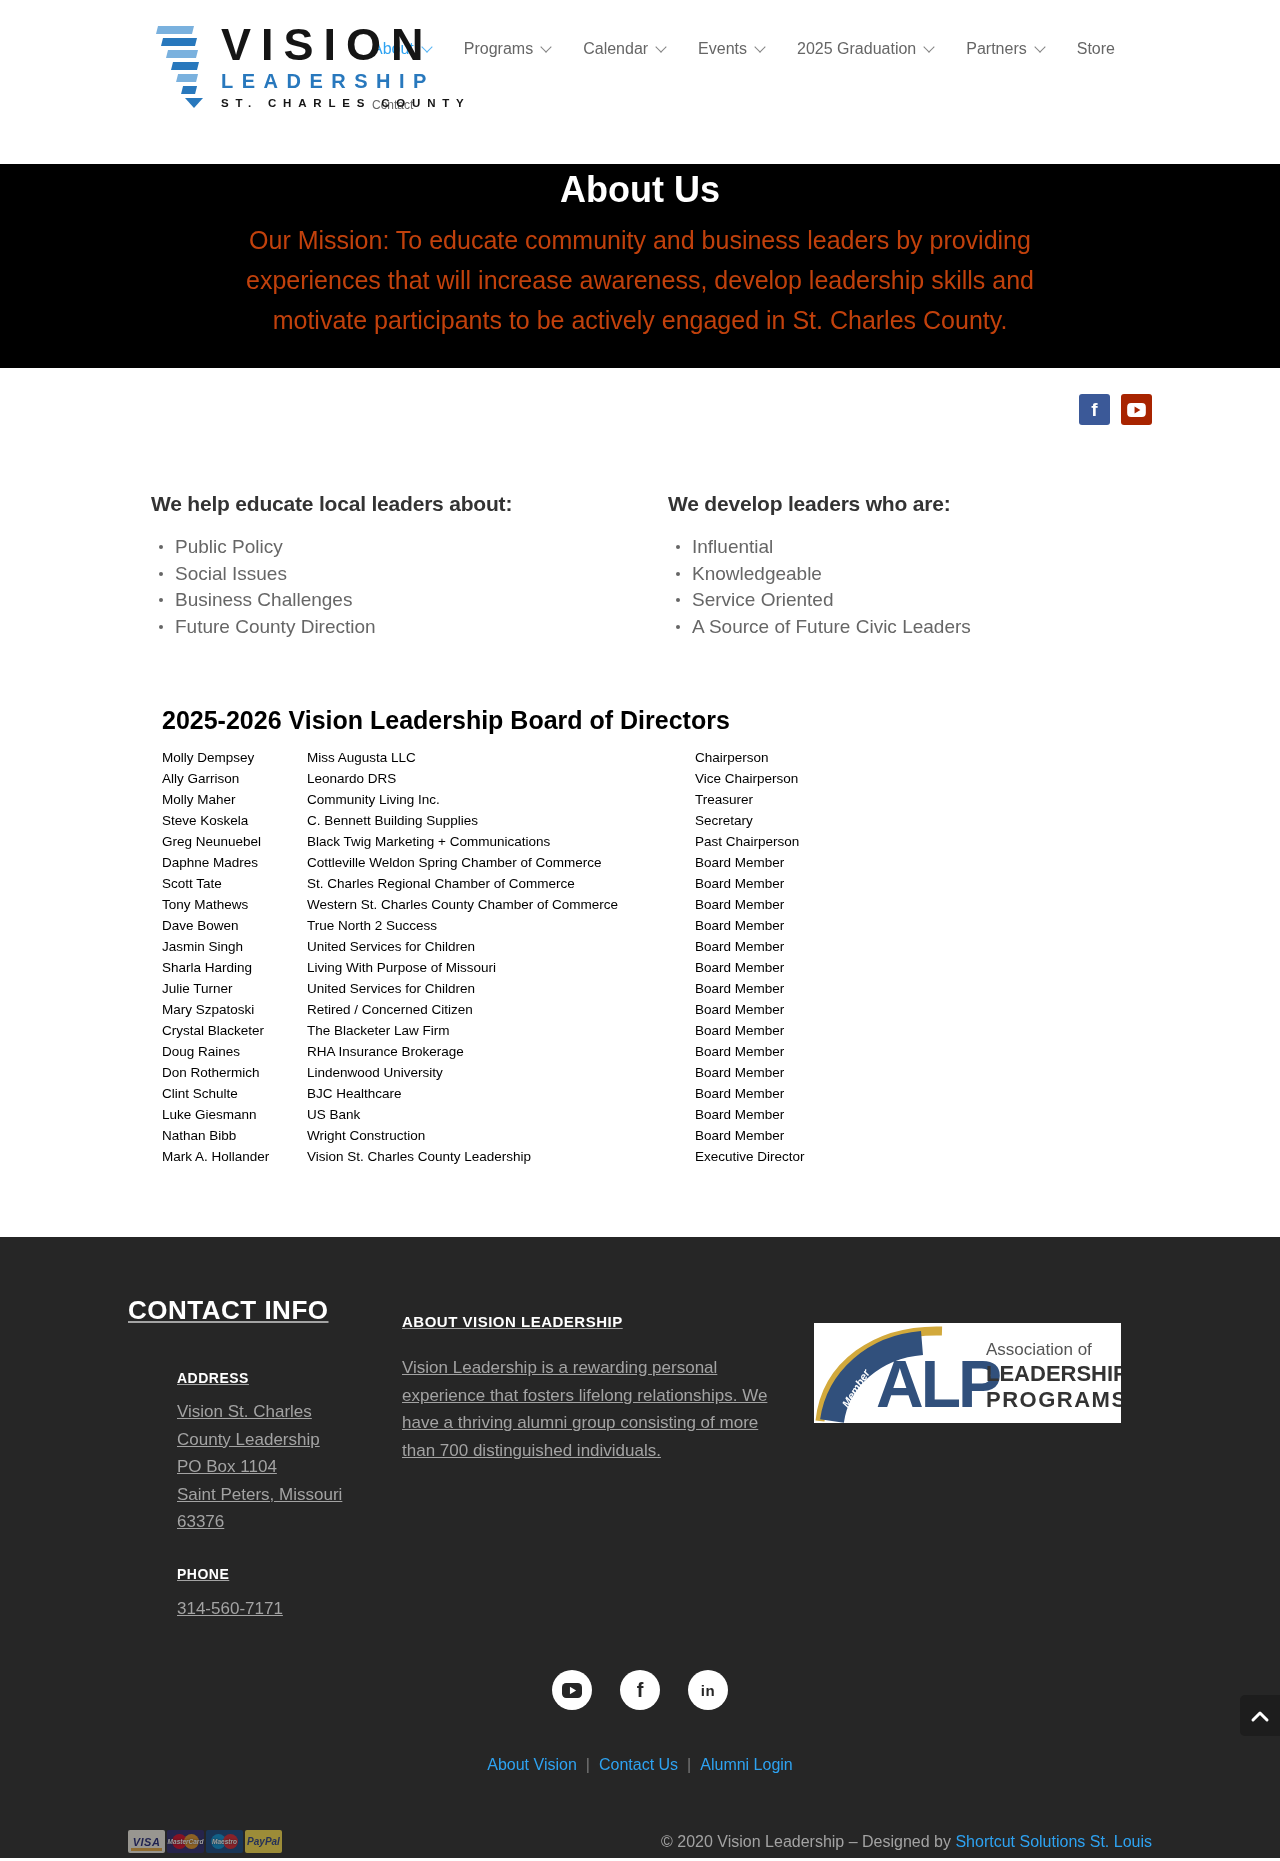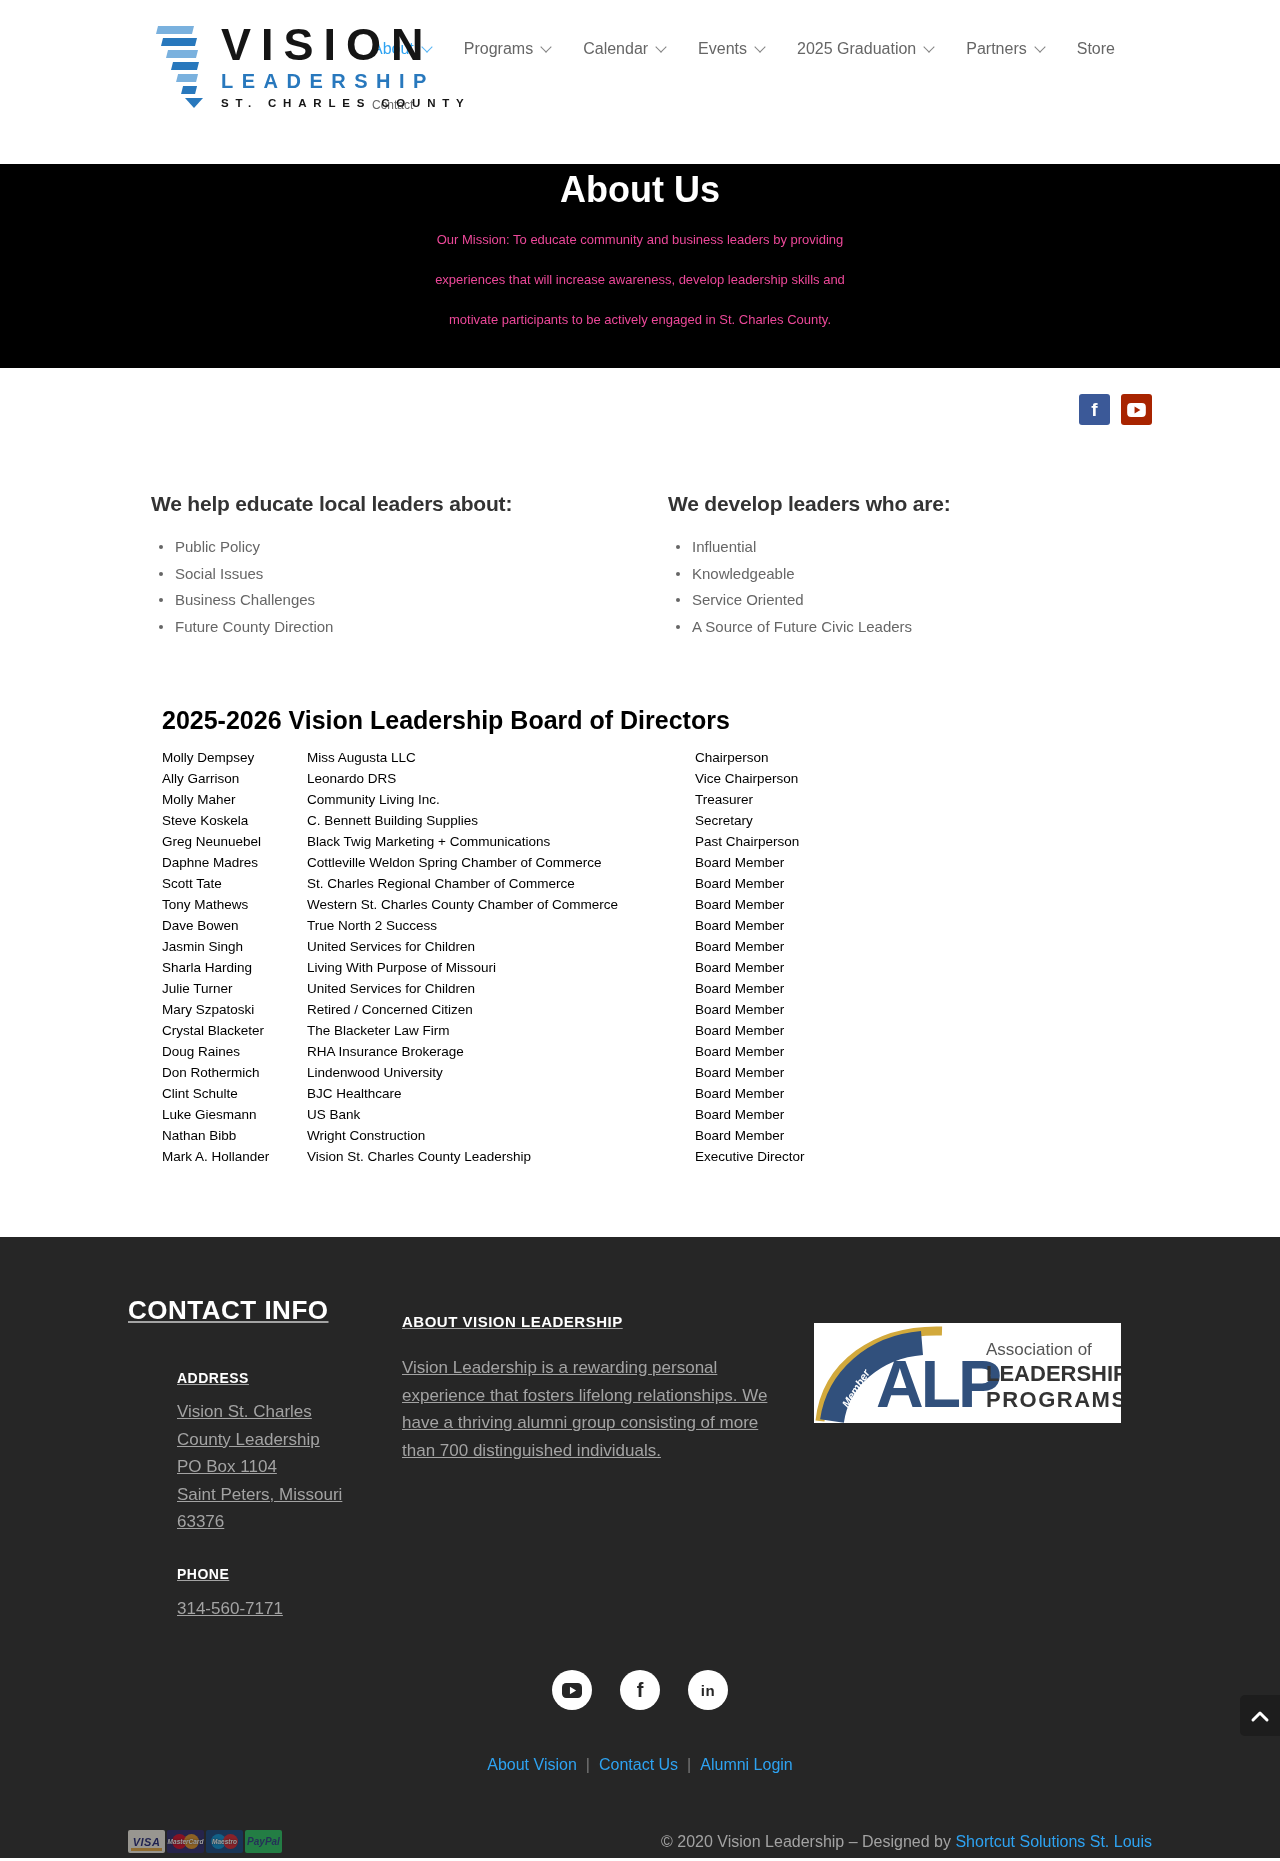--- a/index.html
+++ b/index.html
@@ -17,37 +17,37 @@
   .logo-county{font-size:11.5px;font-weight:700;color:#151515;letter-spacing:6.8px;margin-top:4px;white-space:nowrap;}
   .main-nav{position:absolute;left:272px;top:40px;display:flex;gap:33px;align-items:flex-end;z-index:1;white-space:nowrap;}
   .nav-item{font-size:16px;color:#666;text-decoration:none;display:inline-flex;align-items:center;}
   .nav-item.active{color:#2ea3f2;}
   .chev{display:inline-block;width:7px;height:7px;border-right:1.8px solid currentColor;border-bottom:1.8px solid currentColor;transform:rotate(45deg);margin-left:9px;margin-bottom:4px;opacity:.8;}
   .nav-contact{position:absolute;left:272px;top:98px;font-size:12px;color:#666;text-decoration:none;z-index:1;}
 
   
   .hero{background:#000;height:204px;text-align:center;color:#fff;overflow:hidden;}
   .hero-title{font-size:36px;font-weight:700;margin:5px 0 9px;color:#fff;}
-  .mission-line{font-size:13px;font-weight:400;line-height:40px;color:#ec4899;}
+  .mission-line{font-size:25px;font-weight:400;line-height:40px;color:#c2410c;}
 
   
   .top-social{height:31px;margin-top:26px;}
   .hero-social{position:absolute;right:28px;top:0;display:flex;gap:11px;}
   .sq{width:31px;height:31px;border-radius:3px;display:flex;align-items:center;justify-content:center;text-decoration:none;}
   .sq-facebook{background:#3b5998;}
   .sq-youtube{background:#a82400;}
   .fglyph{color:#fff;font-size:19px;font-weight:700;line-height:1;}
 
   
   .lists{display:flex;margin-top:67px;}
   .col-educate{margin-left:51px;width:400px;}
   .col-develop{margin-left:117px;width:430px;}
   .list-heading{font-size:21px;font-weight:700;color:#333;margin:0 0 18px;letter-spacing:-.2px;}
   .blist{list-style:none;margin:0;padding:0;}
-  .list-item{font-size:15px;color:#666;line-height:26.5px;padding-left:24px;position:relative;}
+  .list-item{font-size:19px;color:#666;line-height:26.5px;padding-left:24px;position:relative;}
   .list-item::before{content:"";position:absolute;left:8px;top:11px;width:4px;height:4px;border-radius:50%;background:#666;}
 
   
   .board{margin-top:66px;}
   .board-title{margin:0 0 12px 62px;font-size:25px;font-weight:700;color:#000;}
   .board-table{margin-left:62px;display:grid;grid-template-columns:145px 388px auto;width:760px;font-size:13.5px;color:#000;line-height:21px;}
   .bcell{white-space:nowrap;}
 
   
   .site-footer{background:#262626;height:621px;margin-top:70px;box-sizing:border-box;padding-top:58px;color:#a3a3a3;}
@@ -81,21 +81,21 @@
   .pay-visa .paylabel{color:#1a1f71;font-weight:800;font-size:11px;letter-spacing:.5px;}
   .pay-visa::after{content:"";position:absolute;bottom:2px;left:3px;right:3px;height:3px;background:#e7a83a;}
   .pay-mastercard{background:#26246a;}
   .pay-maestro{background:#10427e;}
   .cc{position:absolute;top:4px;width:15px;height:15px;border-radius:50%;opacity:.9;}
   .pay-mastercard .c1{left:5px;background:#eb001b;}
   .pay-mastercard .c2{right:5px;background:#f79e1b;}
   .pay-maestro .c1{left:5px;background:#0099df;}
   .pay-maestro .c2{right:5px;background:#ed1c24;}
   .paylabel-sm{position:relative;color:#fff;font-weight:700;font-size:6.5px;z-index:2;text-shadow:0 0 2px rgba(0,0,0,.7);}
-  .pay-paypal{background:#22c55e;justify-content:center;}
+  .pay-paypal{background:#fde047;justify-content:center;}
   .pay-paypal .paylabel{color:#253b80;font-weight:800;font-size:10px;}
   .copyright{font-size:16px;color:#a3a3a3;}
   .copyright a{color:#2ea3f2;text-decoration:none;}
 
   .scroll-top{position:absolute;right:0;top:1695px;width:40px;height:41px;background:#1d1d1d;border-radius:5px 0 0 5px;display:flex;align-items:center;justify-content:center;cursor:pointer;}
 </style>
 </head>
 <body>
 
 <div class="page">

